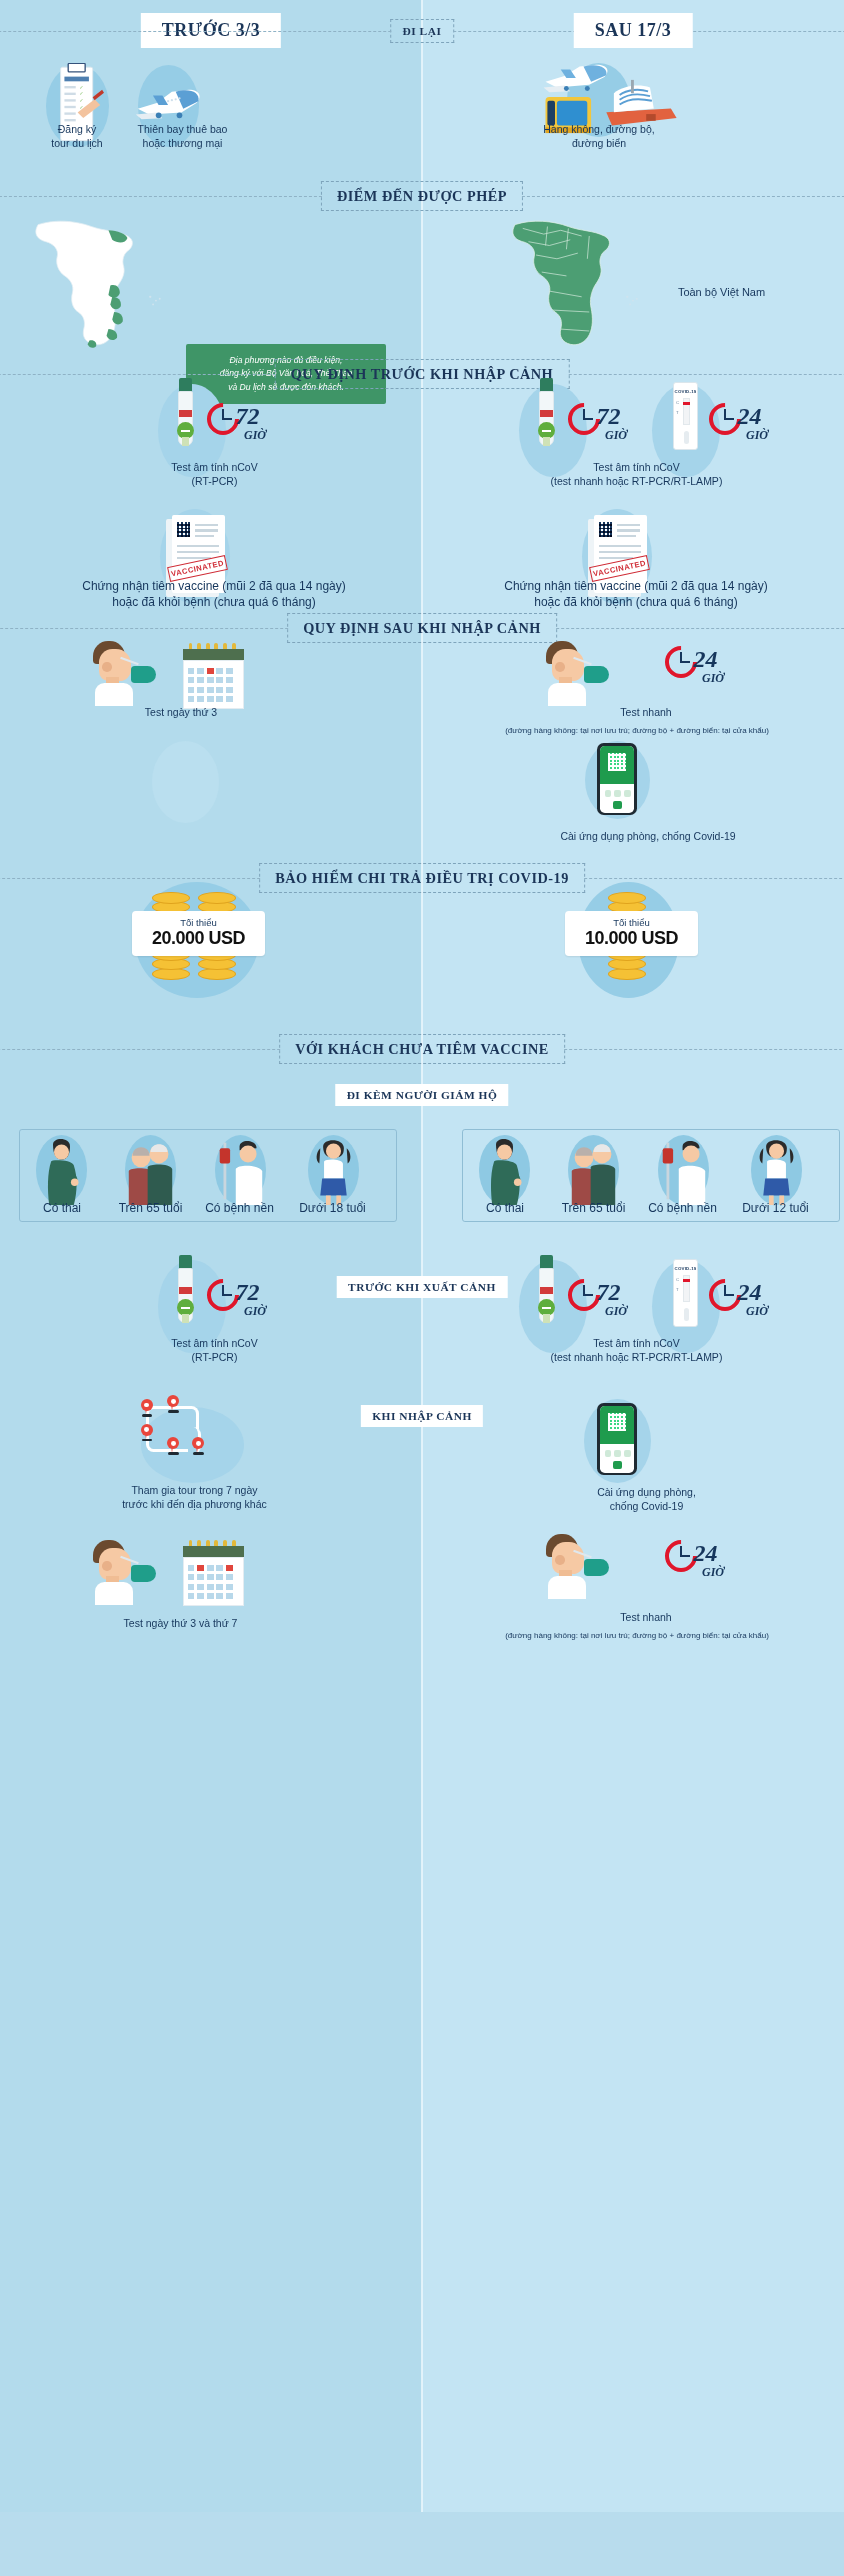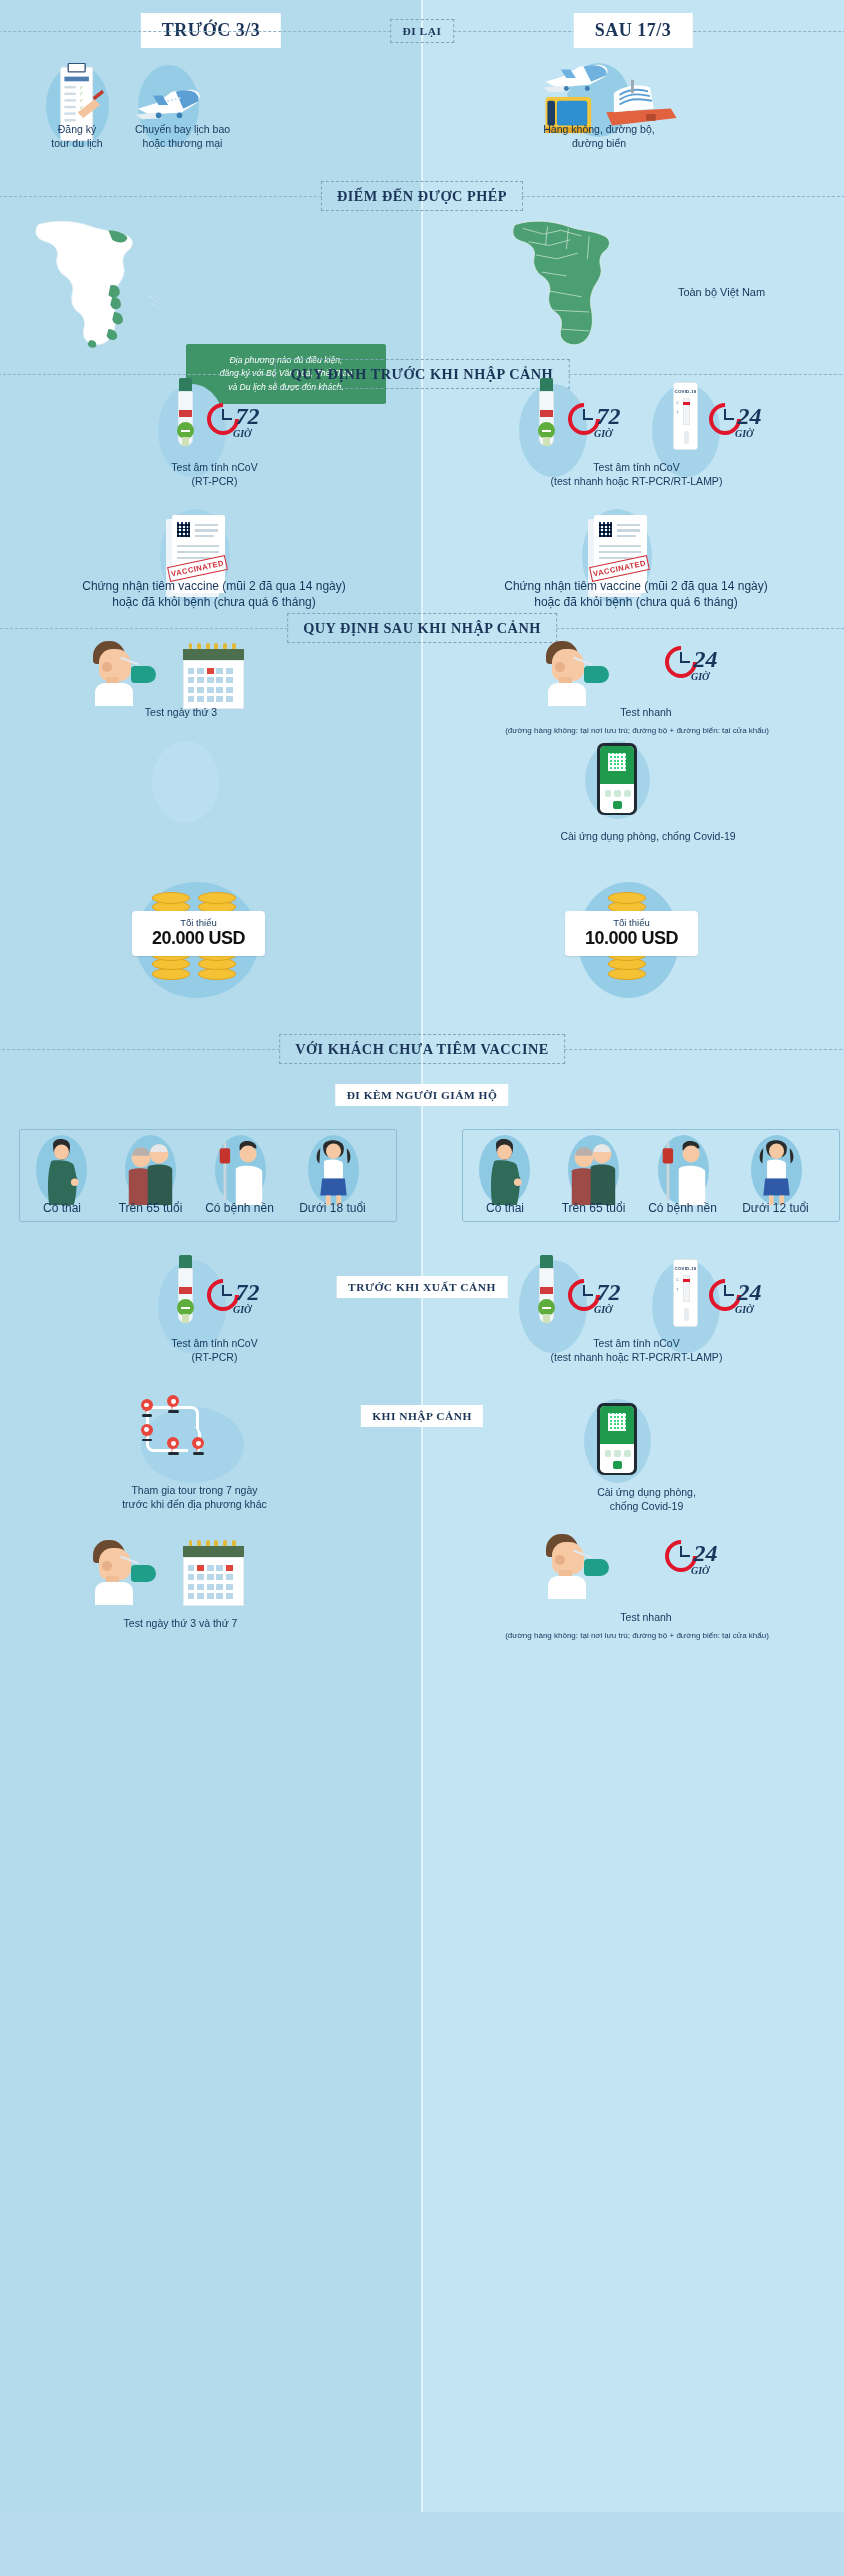--- a/index.html
+++ b/index.html
@@ -60,21 +60,21 @@
     position:absolute; left:15px; top:5.7px; width:2.4px; height:11.4px; background:#16365c;
   }
   .clock .hand2 {
     position:absolute; left:15px; top:15px; width:9.5px; height:2.4px; background:#16365c;
   }
   .clock .num {
     position:absolute; left:28.5px; top:0px; font-size:24px; font-weight:700;
     font-family:"Liberation Serif", serif; color:#16365c; font-style:italic;
   }
   .clock .gio {
-    position:absolute; left:26px; top:25px; font-size:10px; font-weight:700;
+    position:absolute; left:37px; top:25px; font-size:12px; font-weight:700;
     font-family:"Liberation Serif", serif; color:#16365c; font-style:italic;
   }
 
   
   .tube { position:absolute; width:19px; height:70px; }
   .tube .cap-t { position:absolute; left:2.9px; top:0; width:13.3px; height:15px; background:#2e7d5e; border-radius:1.9px; }
   .tube .body-t { position:absolute; left:1.9px; top:13.3px; width:15px; height:55px; background:#f2f7f9; border-radius:1.9px 1.9px 6.7px 6.7px; border:1px solid #dfe9ee;}
   .tube .label-t { position:absolute; left:2.9px; top:32px; width:13.3px; height:6.7px; background:#d23b3b; }
   .tube .minus { position:absolute; left:1px; top:44px; width:17px; height:17px; border-radius:50%; background:#5fae3d; }
   .tube .minus::after { content:""; position:absolute; left:3.8px; top:7.6px; width:9.5px; height:2.4px; background:#fff;}
@@ -223,21 +223,21 @@
       <g fill="#cfe0ec">
           <circle cx="36" cy="18" r="1.2"></circle>
           <circle cx="40" cy="17" r="1.2"></circle>
           <circle cx="44" cy="16" r="1.2"></circle>
           <circle cx="48" cy="15" r="1.2"></circle>
         </g>
       <circle cx="26" cy="33" r="3" fill="#3b7fb5"></circle>
         <circle cx="48" cy="33" r="3" fill="#3b7fb5"></circle>
     </svg>
   </div>
-  <div class="cap" style="left:112px; top:122px; width:141px;">Chuyến bay lịch bao
+  <div class="cap" style="left:112px; top:122px; width:141px;">Thiên bay thuê bao
 hoặc thương mại</div>
 
   <div class="oval" style="left:567px; top:63px; width:63px; height:74px;"></div>
   <div class="ico" style="left:532px; top:59px; width:160px; height:76px;">
     <svg width="160" height="76" viewBox="0 0 168 80">
 
       <path d="M14 24 L34 18 L50 8 L68 6 C80 6 82 13 76 19 L60 27 L26 30 Z" fill="#ffffff"></path>
       <path d="M54 8 C68 4 80 8 78 17 L62 24 Z" fill="#6fb1df"></path>
       <path d="M30 11 L40 11 L46 20 L36 20 Z" fill="#6fb1df"></path>
       <path d="M12 30 L34 28 L40 34 L18 35 Z" fill="#e7eef3"></path>
@@ -482,20 +482,21 @@
       <div class="mini" style="left:4.8px;"></div>
         <div class="mini" style="left:14.3px;"></div>
         <div class="mini" style="left:24px;"></div>
       <div class="dot"></div>
     </div>
   </div>
   <div class="cap" style="left:532px; top:829px; width:232px;">Cài ứng dụng phòng, chống Covid-19</div>
 
   <div class="oval" style="left:152px; top:741px; width:67px; height:82px; background:#badfef;"></div>
 
+  <div class="chip dashed hdr-mid dashedline" style="left:422px; top:863px;">BẢO HIỂM CHI TRẢ ĐIỀU TRỊ COVID-19</div>
 
   <div class="oval" style="left:135px; top:882px; width:124px; height:116px;"></div>
   <div class="coins" style="left:152px; top:884px; width:95px; height:105px;">
     <i style="left:0;  top:84px;"></i>
       <i style="left:0;  top:74px;"></i>
       <i style="left:0;  top:65px;"></i>
     <i style="left:0;  top:55px;"></i>
       <i style="left:0;  top:46px;"></i>
       <i style="left:0;  top:36px;"></i>
     <i style="left:0;  top:27px;"></i>

